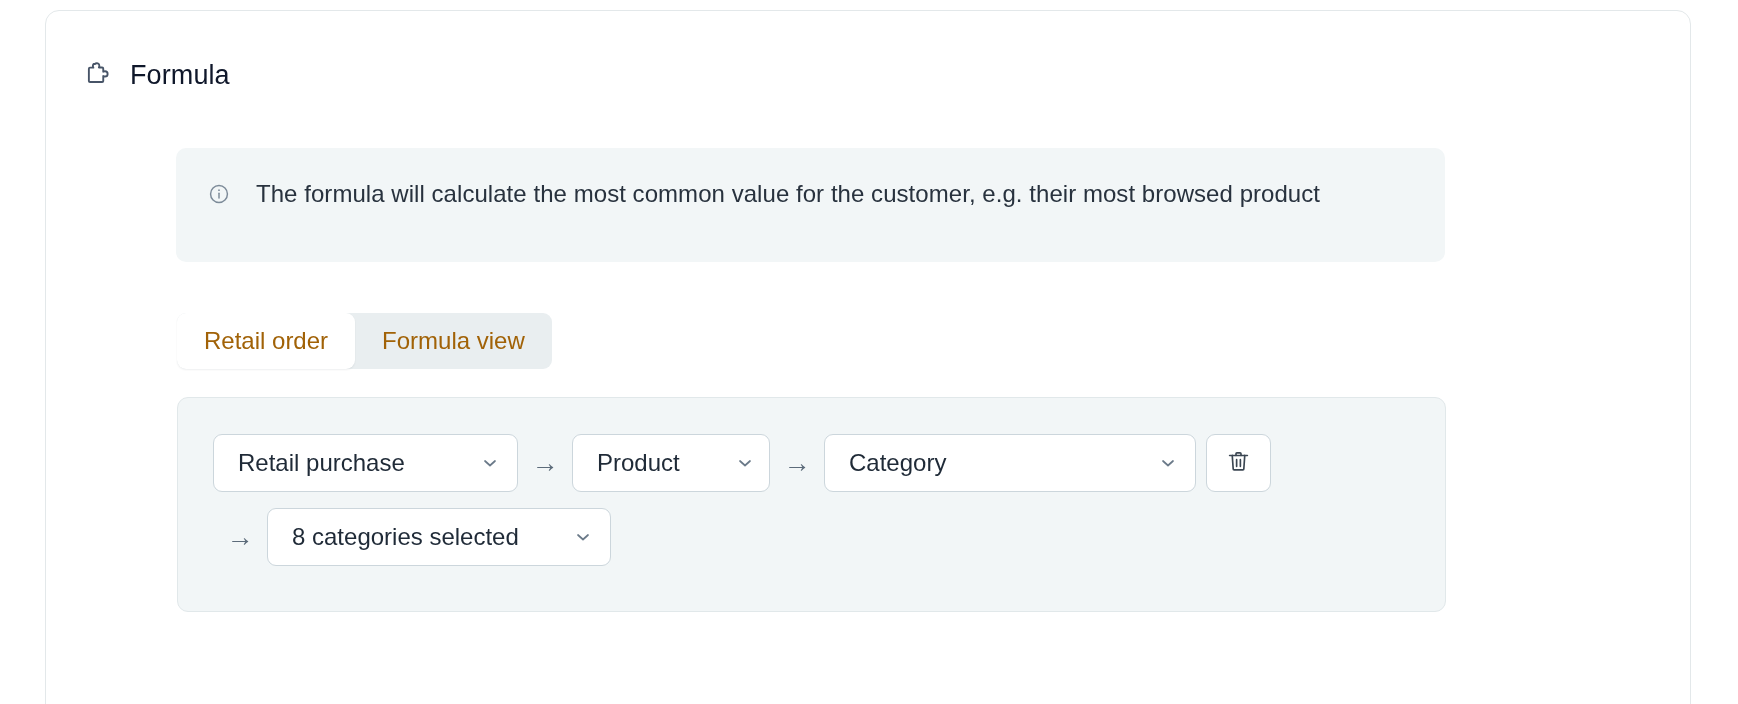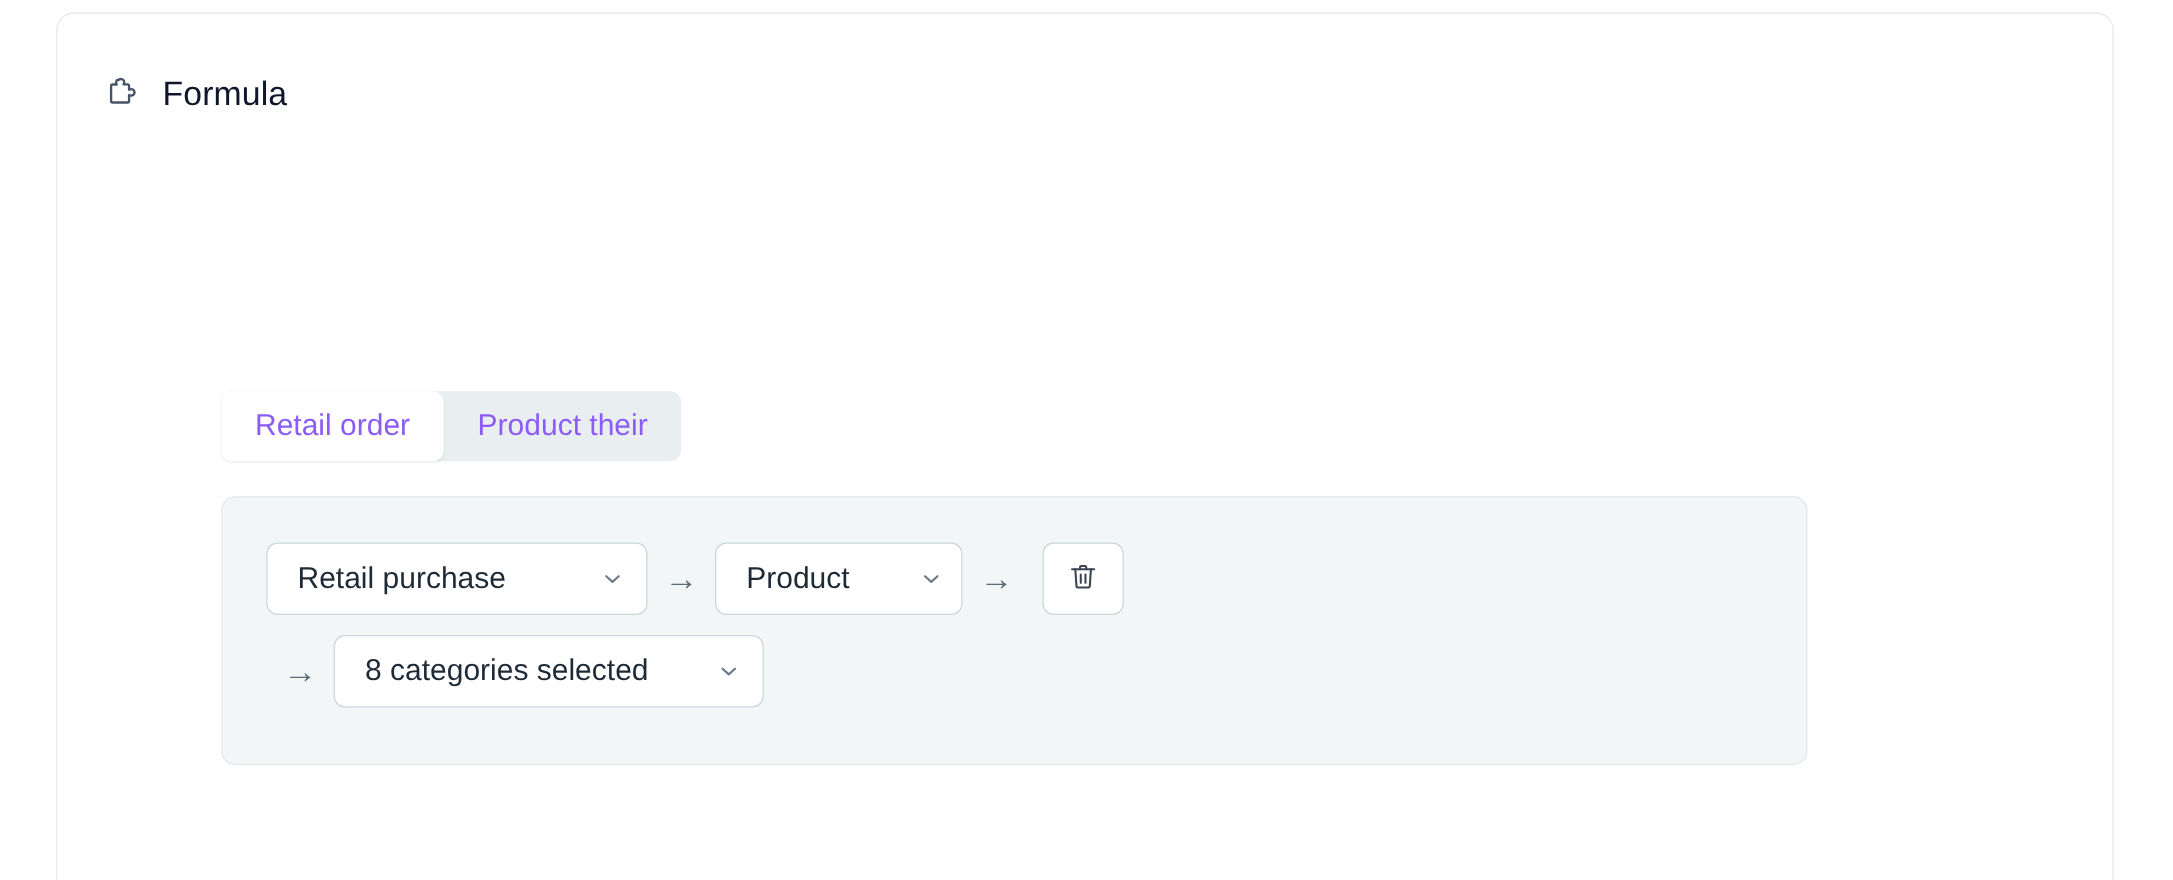--- a/index.html
+++ b/index.html
@@ -95,21 +95,21 @@
     padding: 0;
   }
   .seg-btn {
     height: 56px;
     display: flex;
     align-items: center;
     justify-content: center;
     padding: 0 27px;
     font-size: 24px;
     line-height: 28px;
-    color: #8b5cf6;
+    color: #a16207;
     background: transparent;
     border: none;
     border-radius: 9px;
     font-family: inherit;
     cursor: pointer;
     white-space: nowrap;
   }
   .seg-btn.active {
     background: #ffffff;
     box-shadow: 0 1px 2px rgba(16,24,40,0.07);
@@ -201,24 +201,34 @@
 
     <div class="card-header">
       <span class="puzzle-icon-wrap">
         <svg class="puzzle-icon" viewBox="0 0 24 24" fill="none" stroke="#475467" stroke-width="1.5" stroke-linecap="round" stroke-linejoin="round">
           <path d="M9.5 3.2a2.1 2.1 0 0 1 3.6 1.5c0 .5-.2.9-.4 1.3h2.6c.5 0 .9.4.9.9v2.5c.4-.2.9-.4 1.4-.4a2.1 2.1 0 0 1 0 4.2c-.5 0-1-.2-1.4-.4v3.9c0 .5-.4.9-.9.9H5.6c-.5 0-.9-.4-.9-.9V7c0-.5.4-.9.9-.9h2.7c-.2-.4-.4-.8-.4-1.3 0-.6.2-1.2.6-1.6z"></path>
         </svg>
       </span>
       <span class="card-title">Formula</span>
     </div>
 
+    <div class="info-banner">
+      <span>
+        <svg class="info-icon" viewBox="0 0 24 24" fill="none" stroke="#7d8b99" stroke-width="1.6" stroke-linecap="round" stroke-linejoin="round">
+          <circle cx="12" cy="12" r="9.2"></circle>
+          <path d="M12 11.2v5.2"></path>
+          <circle cx="12" cy="7.9" r="0.95" fill="#7d8b99" stroke="none"></circle>
+        </svg>
+      </span>
+      <div class="info-text">The formula will calculate the most common value for the customer, e.g. their most browsed product</div>
+    </div>
 
     <div class="segmented">
       <button class="seg-btn active">Retail order</button>
-      <button class="seg-btn">Product their</button>
+      <button class="seg-btn">Formula view</button>
     </div>
 
     <div class="formula-panel">
 
       <div class="formula-row">
 
         <div class="select sel-retail-purchase">
           <span class="select-label">Retail purchase</span>
           <span>
             <svg class="chev" width="20" height="20" viewBox="0 0 20 20" fill="none" stroke="#6b7a89" stroke-width="1.7" stroke-linecap="round" stroke-linejoin="round">
@@ -233,20 +243,28 @@
           <span class="select-label">Product</span>
           <span>
             <svg class="chev" width="20" height="20" viewBox="0 0 20 20" fill="none" stroke="#6b7a89" stroke-width="1.7" stroke-linecap="round" stroke-linejoin="round">
               <path d="M5 8l5 4.5L15 8"></path>
             </svg>
           </span>
         </div>
 
         <span class="arrow">→</span>
 
+        <div class="select sel-category">
+          <span class="select-label">Category</span>
+          <span>
+            <svg class="chev" width="20" height="20" viewBox="0 0 20 20" fill="none" stroke="#6b7a89" stroke-width="1.7" stroke-linecap="round" stroke-linejoin="round">
+              <path d="M5 8l5 4.5L15 8"></path>
+            </svg>
+          </span>
+        </div>
 
         <button class="icon-btn">
           <span>
             <svg width="25" height="25" viewBox="0 0 24 24" fill="none" stroke="#3b4652" stroke-width="1.6" stroke-linecap="round" stroke-linejoin="round">
               <path d="M3.5 6.2h17"></path>
               <path d="M9.6 6.2V4.6c0-.5.4-.9.9-.9h3c.5 0 .9.4.9.9v1.6"></path>
               <path d="M6 6.2l.9 13c0 .5.4.9.9.9h8.4c.5 0 .9-.4.9-.9l.9-13"></path>
               <path d="M10.2 10.2v6.4M13.8 10.2v6.4"></path>
             </svg>
           </span>

